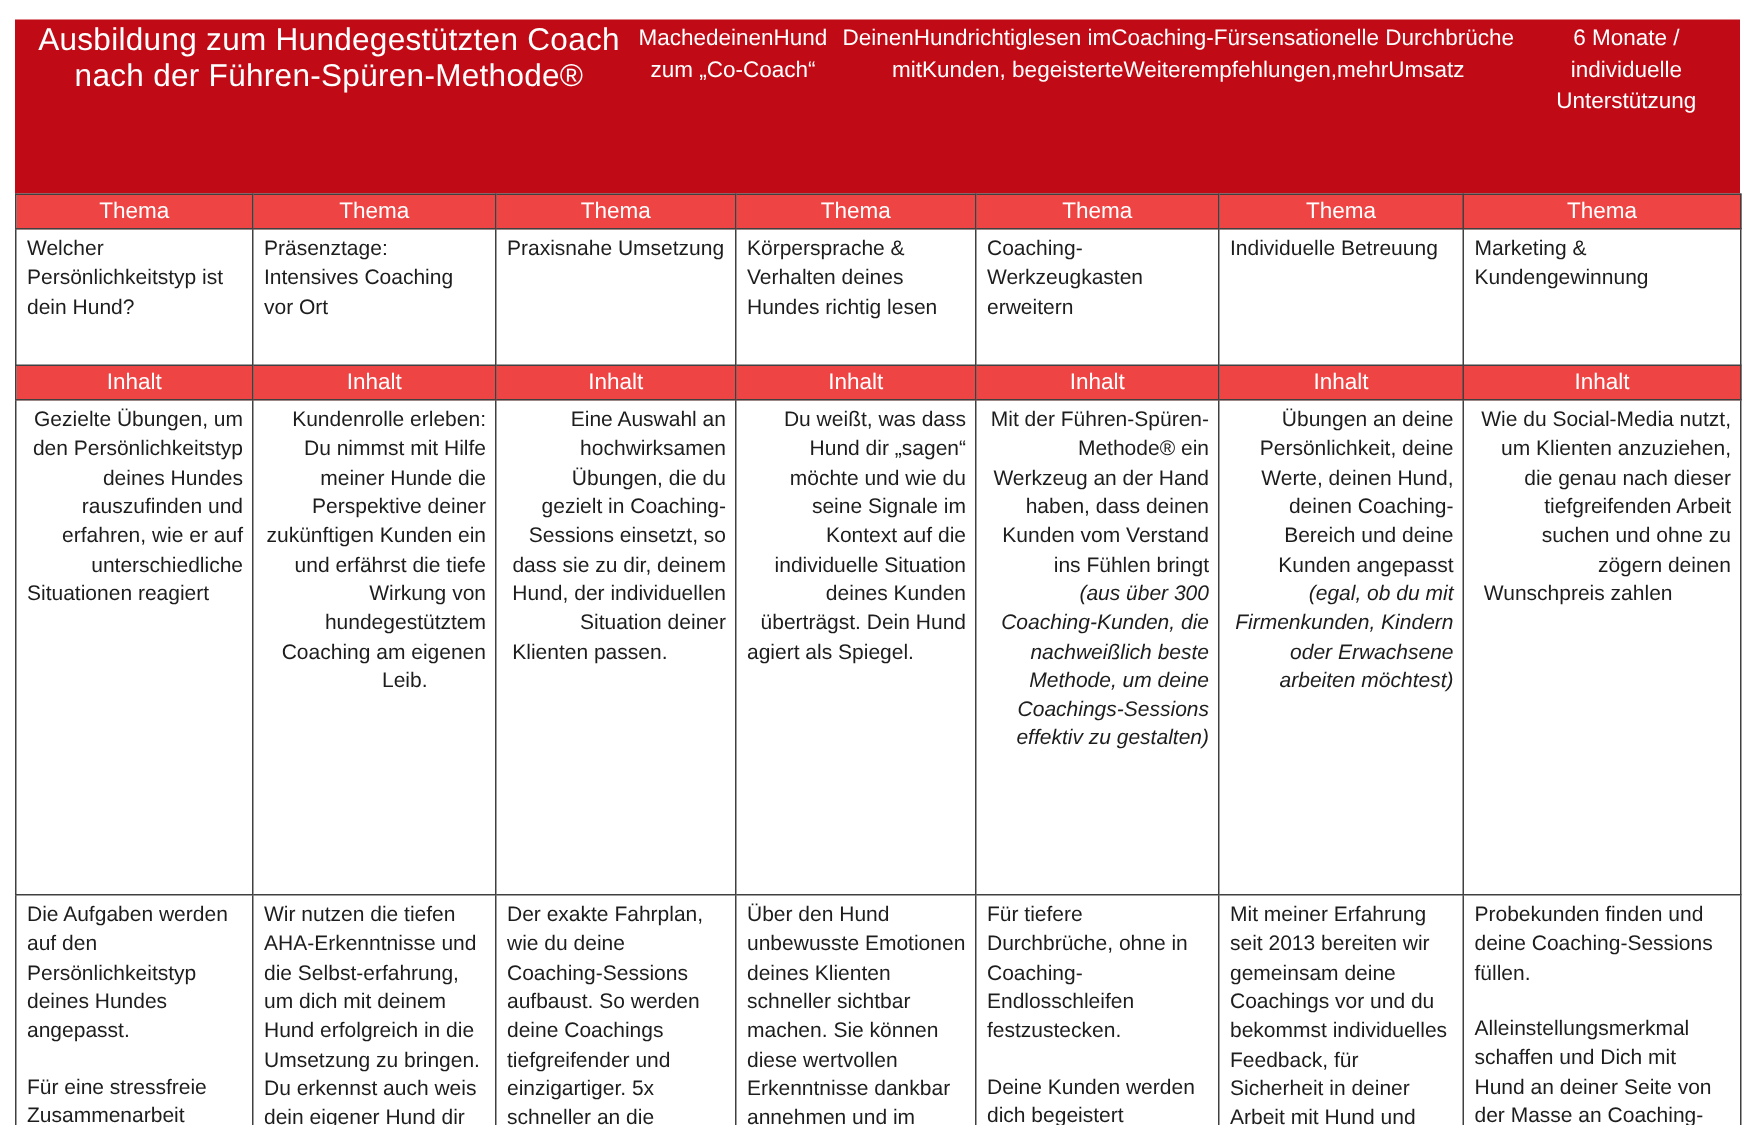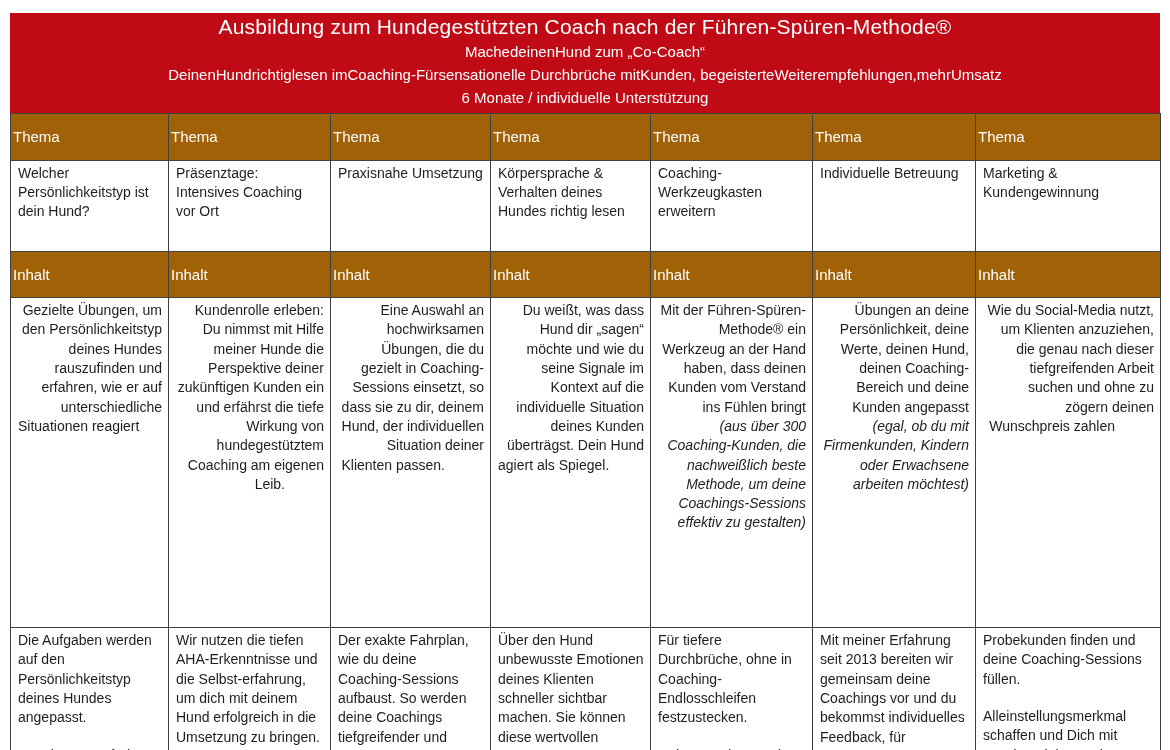--- a/index.html
+++ b/index.html
@@ -13,24 +13,24 @@
   }
   .page {
     width: 1150px;
     margin: 13px 10px 0 10px;
   }
   
   .banner {
     background: #c00b16;
     color: #ffffff;
     text-align: center;
-    height: 100px;
+    height: 116px;
     display: flex;
-    flex-direction: column;
-    justify-content: flex-start;
+    flex-direction: row;
+    justify-content: space-between;
     gap: 2px;
     padding: 2px 8px;
     box-sizing: border-box;
   }
   .banner .title {
     font-size: 21px;
     line-height: 1.15;
     letter-spacing: 0.2px;
   }
   .banner .subtitle {
@@ -41,25 +41,26 @@
   table.matrix {
     border-collapse: collapse;
     table-layout: fixed;
     width: 1150px;
   }
   table.matrix td {
     border: 1px solid #404040;
     box-sizing: border-box;
   }
   tr.band td {
-    background: #a16207;
+    background: #ef4444;
     color: #ffffff;
+    text-align: center;
     font-size: 15px;
     height: 23px;
-    padding: 13px 2px;
+    padding: 1px 2px;
     line-height: 1.3;
   }
   td.content {
     vertical-align: top;
     padding: 3px 6px 4px 7px;
     font-size: 14px;
     line-height: 1.38;
     color: #1d1d1d;
     background: #ffffff;
   }

